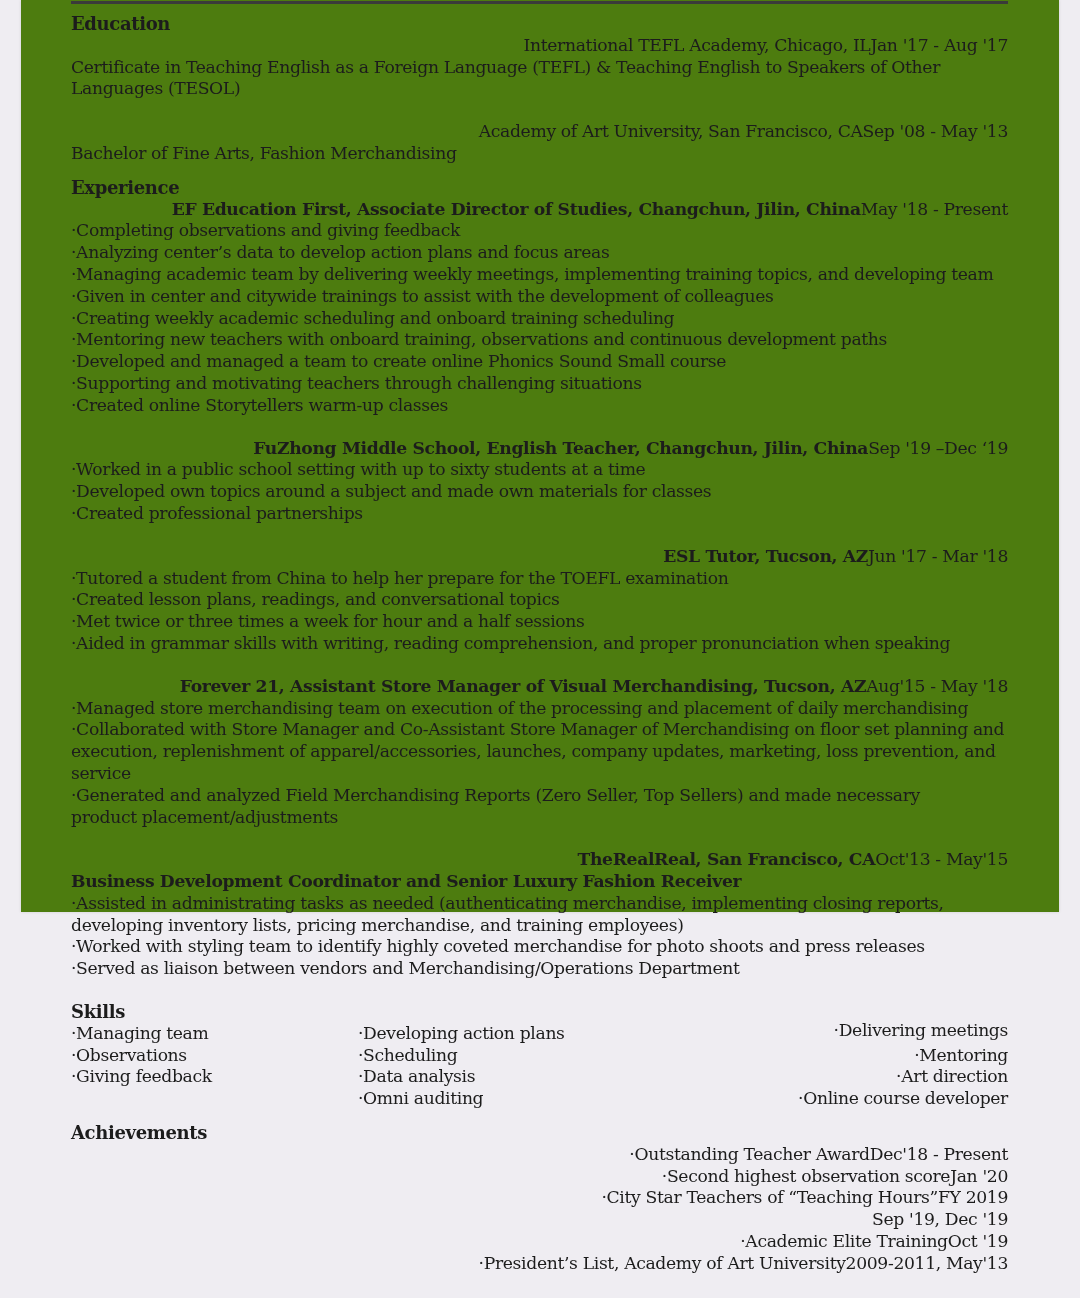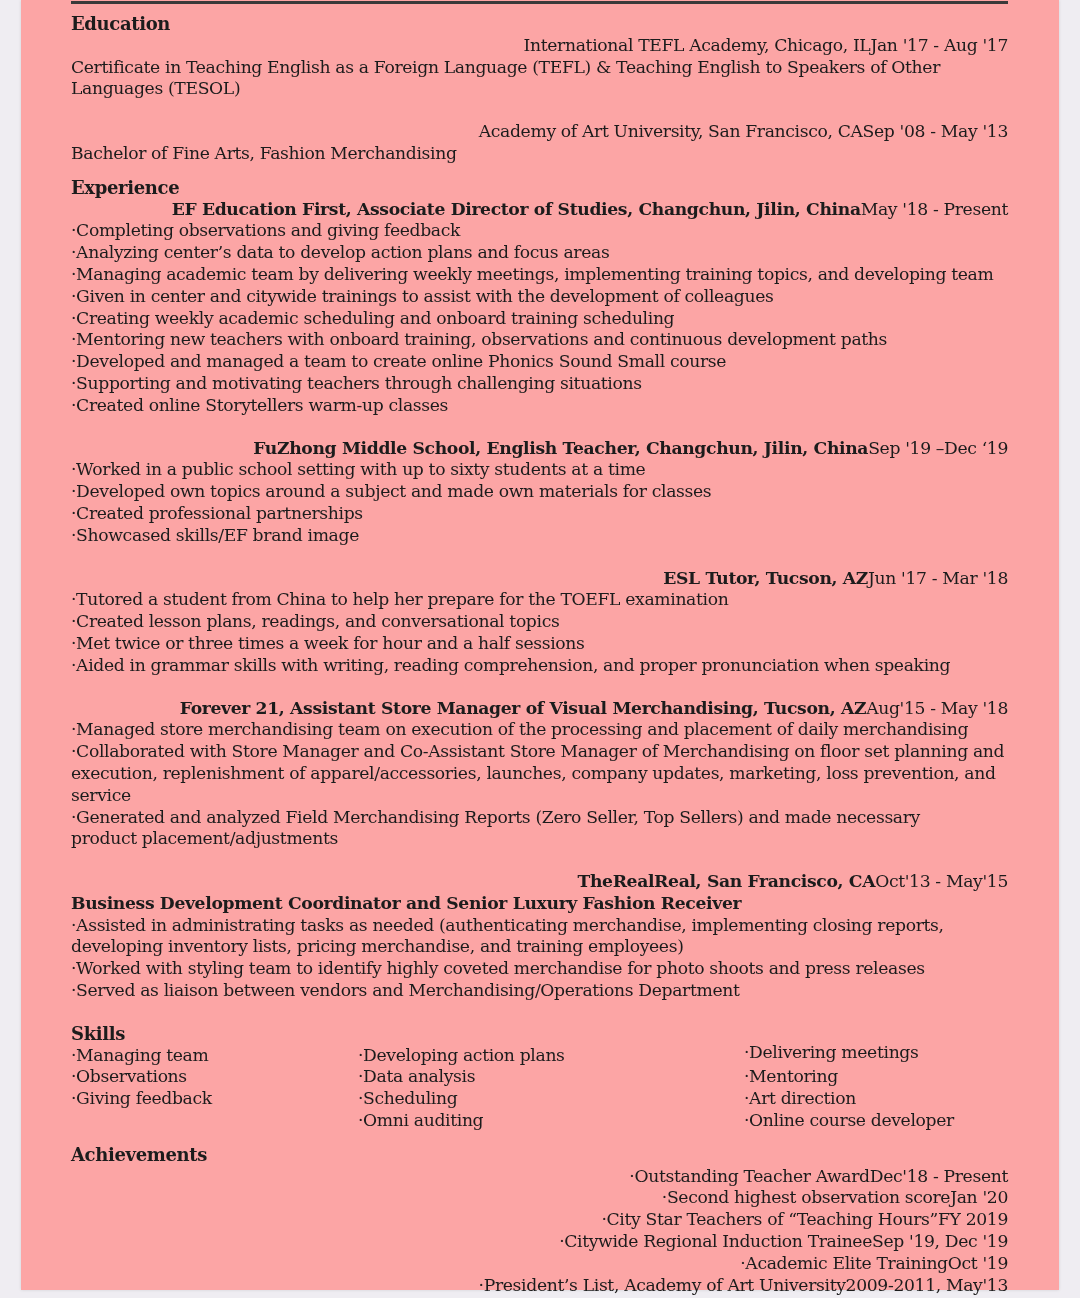--- a/index.html
+++ b/index.html
@@ -3,43 +3,43 @@
 <meta charset="utf-8">
 <style>
   html, body { margin: 0; padding: 0; }
   body {
     width: 1080px; height: 1298px; overflow: hidden;
     background: #efedf2;
     font-family: "DejaVu Serif", "Liberation Serif", serif;
     color: #1c1c1c;
   }
   .sheet {
-    position: absolute; left: 21px; top: 0; width: 1038px; height: 1290px;
-    background: #fca5a5;
+    position: absolute; left: 21px; top: 0; width: 1038px; height: 912px;
+    background: #4d7c0f;
     box-shadow: 0 0 3px rgba(0,0,0,0.12);
   }
   .rule {
     position: absolute; left: 50px; top: 1px; width: 937px; height: 3px;
     background: #3a3a3a;
   }
   .content {
     position: absolute; left: 50px; top: 13px; width: 937px;
     font-size: 17.2px; line-height: 21.8px;
     letter-spacing: -0.35px;
   }
   .h { font-weight: bold; font-size: 18px; }
   .row { display: flex; justify-content: flex-end; white-space: nowrap; }
   .row .r { text-align: right; }
   .b { font-weight: bold; }
   .gap-s { height: 12px; }
   .gap-m { height: 21px; }
   .line { white-space: nowrap; }
   .wrap { white-space: normal; }
   .skills { display: grid; grid-template-columns: 287px 384px 266px; }
-  .skills .col3 { padding-left: 2px; }
+  .skills .col3 { padding-left: 2px; text-align: right; }
   .skills .up { position: relative; top: -3px; }
 </style>
 </head>
 <body>
 
 <div class="sheet">
   <div class="rule"></div>
 
   <div class="content">
 
@@ -82,21 +82,20 @@
       <div class="gap-m"></div>
 
       <div>
         <div class="row">
           <span class="b">FuZhong Middle School, English Teacher, Changchun, Jilin, China</span>
           <span class="r">Sep '19 –Dec ‘19</span>
         </div>
         <div class="line">·Worked in a public school setting with up to sixty students at a time</div>
         <div class="line">·Developed own topics around a subject and made own materials for classes</div>
         <div class="line">·Created professional partnerships</div>
-        <div class="line">·Showcased skills/EF brand image</div>
       </div>
 
       <div class="gap-m"></div>
 
       <div>
         <div class="row">
           <span class="b">ESL Tutor, Tucson, AZ</span>
           <span class="r">Jun '17 - Mar '18</span>
         </div>
         <div class="line">·Tutored a student from China to help her prepare for the TOEFL examination</div>
@@ -136,22 +135,22 @@
     <section>
       <div class="h">Skills</div>
       <div class="skills">
         <div>
           <div class="line">·Managing team</div>
           <div class="line">·Observations</div>
           <div class="line">·Giving feedback</div>
         </div>
         <div>
           <div class="line">·Developing action plans</div>
+          <div class="line">·Scheduling</div>
           <div class="line">·Data analysis</div>
-          <div class="line">·Scheduling</div>
           <div class="line">·Omni auditing</div>
         </div>
         <div class="col3">
           <div class="line up">·Delivering meetings</div>
           <div class="line">·Mentoring</div>
           <div class="line">·Art direction</div>
           <div class="line">·Online course developer</div>
         </div>
       </div>
     </section>
@@ -166,21 +165,20 @@
       </div>
       <div class="row">
         <span>·Second highest observation score</span>
         <span class="r">Jan '20</span>
       </div>
       <div class="row">
         <span>·City Star Teachers of “Teaching Hours”</span>
         <span class="r">FY 2019</span>
       </div>
       <div class="row">
-        <span>·Citywide Regional Induction Trainee</span>
         <span class="r">Sep '19, Dec '19</span>
       </div>
       <div class="row">
         <span>·Academic Elite Training</span>
         <span class="r">Oct '19</span>
       </div>
       <div class="row">
         <span>·President’s List, Academy of Art University</span>
         <span class="r">2009-2011, May'13</span>
       </div>

